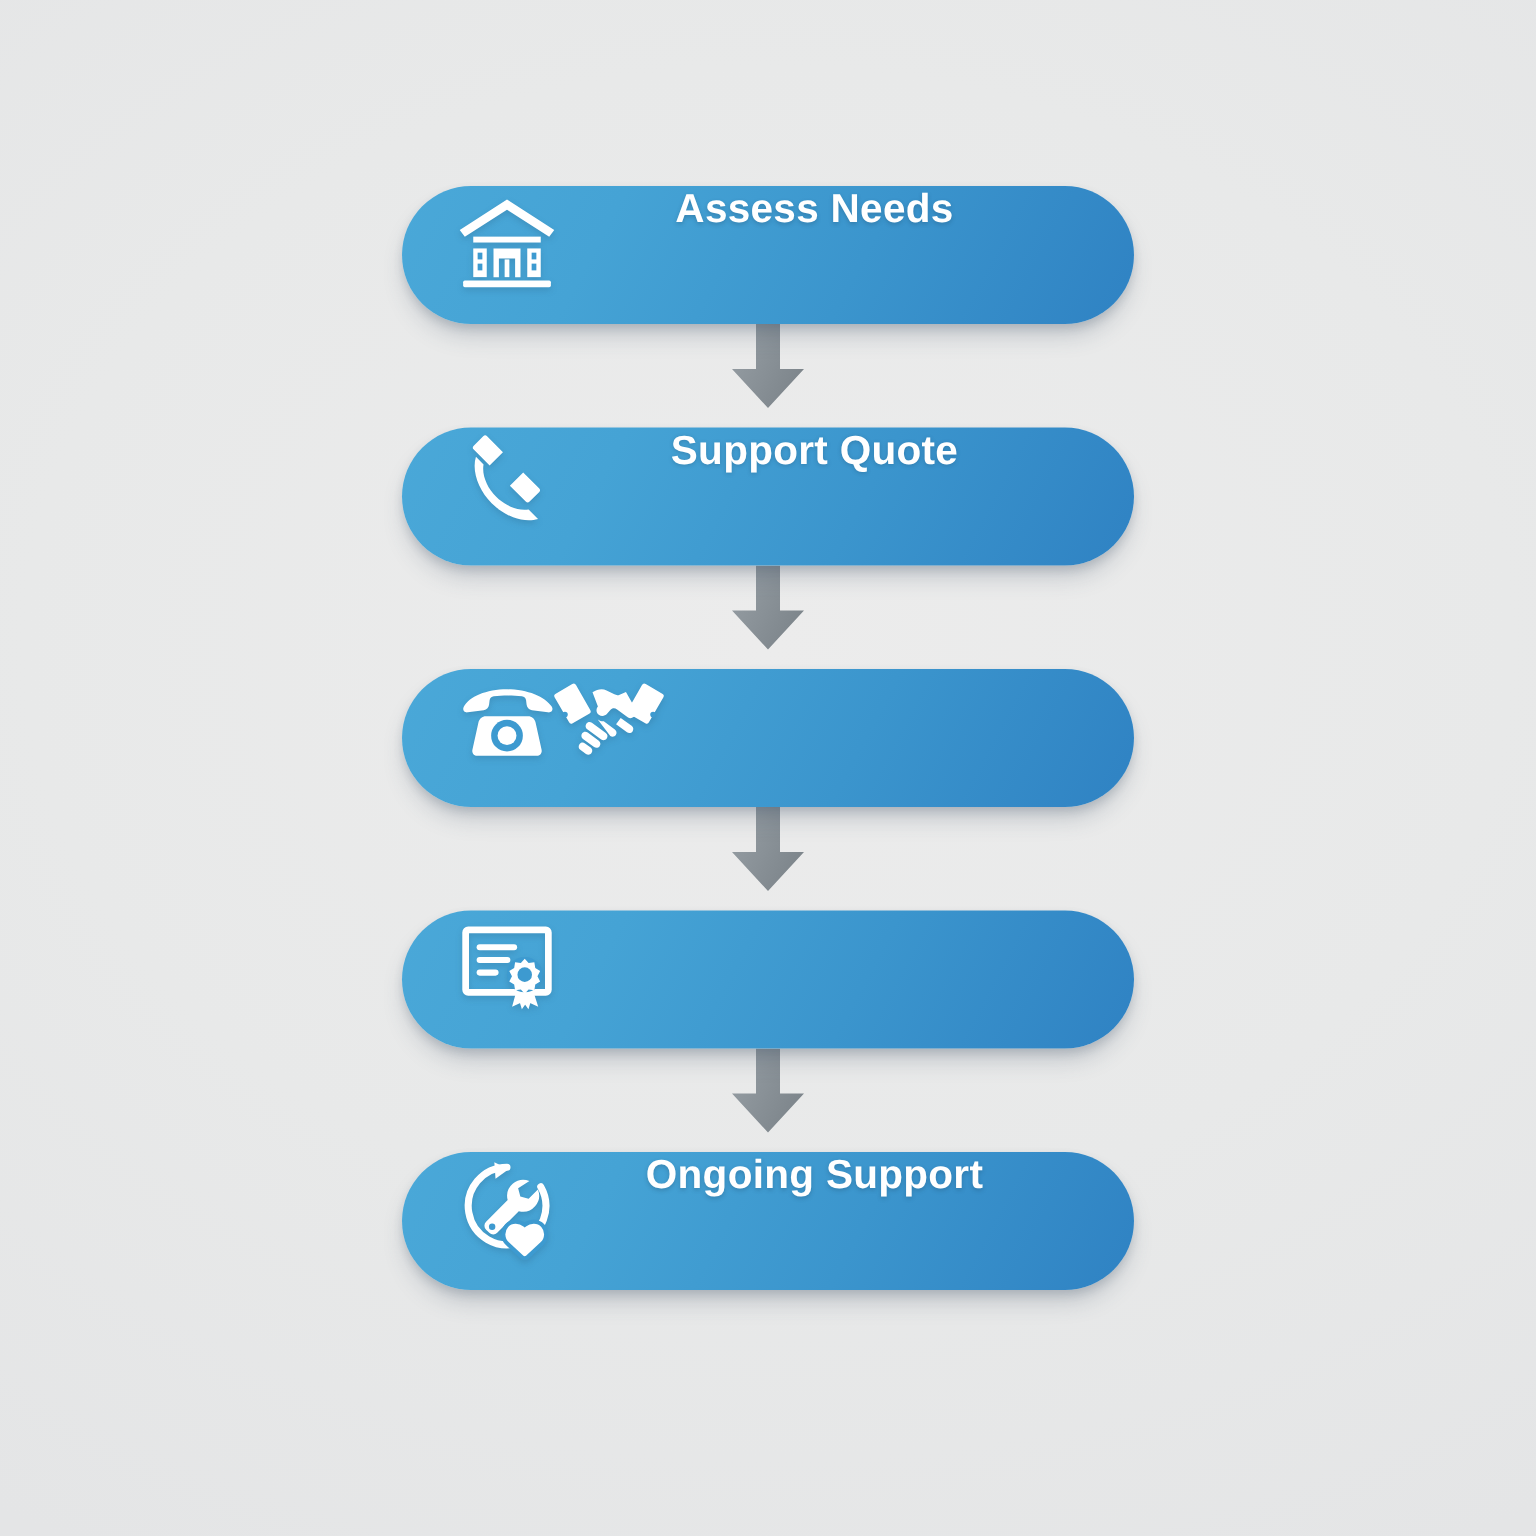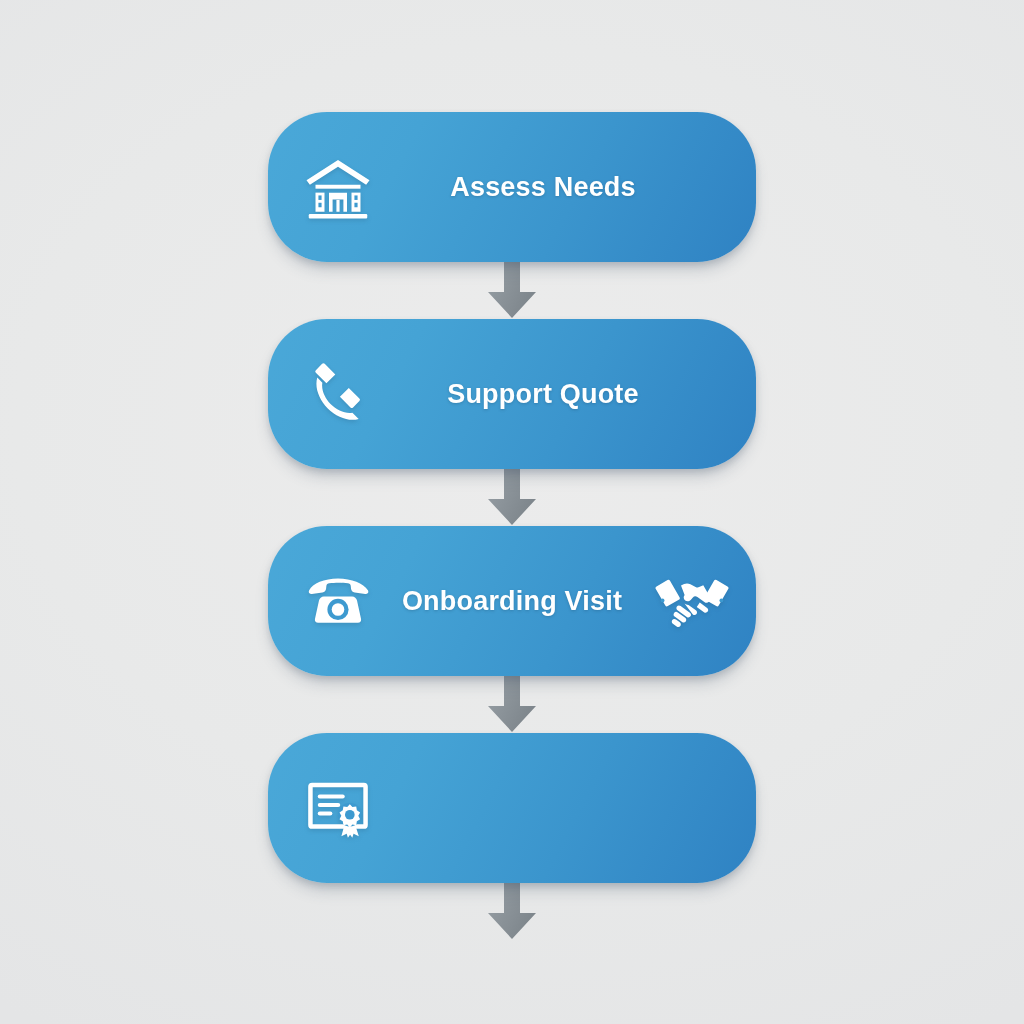--- a/index.html
+++ b/index.html
@@ -28,30 +28,31 @@
     top: 112px;
     width: 488px;
     display: flex;
     flex-direction: column;
     align-items: center;
   }
 
   .step-node {
     position: relative;
     width: 488px;
-    height: 150px;
+    height: 92px;
     border-radius: 59px;
     background: linear-gradient(118deg, #4aa8d8 0%, #45a3d5 28%, #3b95cd 62%, #2f82c3 100%);
     box-shadow:
       0 10px 16px -4px rgba(60, 80, 100, 0.28),
       0 3px 6px rgba(60, 80, 100, 0.16);
     display: flex;
-    align-items: center;
+    align-items: flex-start;
     box-sizing: border-box;
     padding: 0 34px;
+    margin-top: 12px;
   }
 
   .node-icon {
     flex: 0 0 auto;
     width: 72px;
     height: 72px;
     display: flex;
     align-items: center;
     justify-content: center;
     filter: drop-shadow(0 2px 2px rgba(30, 70, 100, 0.20));
@@ -155,21 +156,20 @@
 
     <div class="step-node">
       <span class="node-icon">
         <svg viewBox="0 0 64 64" fill="none">
           <path d="M32 12 c-12.2 0 -22.6 4.4 -25.6 10.4 c-1 2 0.2 3.6 2.4 3.3 l9.4 -1.3 c1.9 -0.3 3 -1.6 3.2 -3.3 l0.3 -2.6 c0.15 -1.3 1.1 -2.1 2.5 -2.3 c4.9 -0.7 11.7 -0.7 16.6 0 c1.4 0.2 2.35 1 2.5 2.3 l0.3 2.6 c0.2 1.7 1.3 3 3.2 3.3 l9.4 1.3 c2.2 0.3 3.4 -1.3 2.4 -3.3 C54.6 16.4 44.2 12 32 12 Z" fill="#ffffff"></path>
           <path d="M19.5 28 h25 c2.2 0 3.9 1.5 4.4 3.6 l3.6 16.3 c0.4 1.9 -0.9 3.5 -2.8 3.5 H14.3 c-1.9 0 -3.2 -1.6 -2.8 -3.5 l3.6 -16.3 c0.5 -2.1 2.2 -3.6 4.4 -3.6 Z" fill="#ffffff"></path>
           <circle cx="32" cy="39.5" r="9.4" fill="#3d9ad0"></circle>
           <circle cx="32" cy="39.5" r="5.6" fill="#ffffff"></circle>
         </svg>
       </span>
-      <span class="node-label">Onboarding Visit</span>
       <span class="node-icon-right">
         <svg viewBox="0 0 76 56" fill="none">
           <path d="M2.5 13.5 L13.5 7 a1.8 1.8 0 0 1 2.5 0.7 l9.5 16.6 a1.8 1.8 0 0 1 -0.7 2.5 l-11 6.3 a1.8 1.8 0 0 1 -2.5 -0.7 L1.8 16 a1.8 1.8 0 0 1 0.7 -2.5 Z" fill="#ffffff"></path>
           <circle cx="8.6" cy="27.4" r="1.9" fill="#3d9ad0"></circle>
           <path d="M73.5 13.5 L62.5 7 a1.8 1.8 0 0 0 -2.5 0.7 l-9.5 16.6 a1.8 1.8 0 0 0 0.7 2.5 l11 6.3 a1.8 1.8 0 0 0 2.5 -0.7 l9.5 -16.4 a1.8 1.8 0 0 0 -0.7 -2.5 Z" fill="#ffffff"></path>
           <circle cx="67.4" cy="27.4" r="1.9" fill="#3d9ad0"></circle>
           <path d="M27 12.5 c3.5 -2.2 6.6 -2.6 9.4 -1.2 l5.2 2.6 c1.3 0.65 2.3 0.7 3.5 0.2 l4.2 -1.8 l8.4 14.8 l-4 2.3 c-1 0.6 -2.1 0.6 -3 -0.1 l-7.3 -5.3 c-1.6 -1.2 -3.3 -1 -4.5 0.4 l-2.2 2.5 c-1.4 1.6 -3.8 1.9 -5.5 0.6 c-1.8 -1.4 -2 -3.8 -0.6 -5.5 Z" fill="#ffffff"></path>
           <path d="M30.5 30.6 c1.2 0.95 2.6 1.35 4 1.3 l7.4 5.4 c1.2 0.9 1.5 2.5 0.65 3.7 c-0.85 1.2 -2.5 1.45 -3.7 0.6 Z" fill="#ffffff"></path>
           <path d="M26.6 32.9 l9.3 6.75 c1.2 0.9 1.45 2.5 0.6 3.7 c-0.85 1.2 -2.5 1.45 -3.7 0.6 l-9.3 -6.8 c-1.2 -0.85 -1.45 -2.5 -0.6 -3.7 c0.85 -1.2 2.5 -1.4 3.7 -0.55 Z" fill="#ffffff"></path>
           <path d="M23.8 39.4 l7.4 5.35 c1.15 0.85 1.4 2.5 0.55 3.7 c-0.85 1.2 -2.5 1.4 -3.7 0.55 l-7.4 -5.4 c-1.2 -0.85 -1.4 -2.5 -0.55 -3.7 c0.85 -1.2 2.5 -1.4 3.7 -0.5 Z" fill="#ffffff"></path>
@@ -201,15 +201,28 @@
       </span>
 
     </div>
 
     <div class="connector">
       <svg width="52" height="57" viewBox="0 0 52 57">
         <path d="M18 0 H34 V30 H50 L26 56 L2 30 H18 Z" fill="url(#arrGrad1)"></path>
       </svg>
     </div>
 
+    <div class="step-node">
+      <span class="node-icon">
+        <svg viewBox="0 0 64 64" fill="none">
+          <path d="M32 9 a23 23 0 1 0 20 11.6" stroke="#ffffff" stroke-width="4.2" fill="none" stroke-linecap="round"></path>
+          <path d="M24.5 6 L33 10.2 L25.2 15.8 Z" fill="#ffffff"></path>
+          <path d="M45.3 17.2 a9.6 9.6 0 0 0 -12.9 11.3 L19.6 41.3 a3.3 3.3 0 0 0 0 4.7 l1.9 1.9 a3.3 3.3 0 0 0 4.7 0 l12.8 -12.8 a9.6 9.6 0 0 0 11.3 -12.9 l-5.5 5.5 l-4.9 -1.3 l-1.3 -4.9 Z" fill="#ffffff"></path>
+          <circle cx="23.2" cy="44.3" r="1.9" fill="#3d9ad0"></circle>
+          <path d="M42.5 63 c-0.6 0 -1.2 -0.2 -1.6 -0.6 l-8.6 -8 c-3.1 -2.9 -3.3 -7.7 -0.5 -10.8 c2.8 -3 7.5 -3 10.7 -0.4 c3.2 -2.6 7.9 -2.6 10.7 0.4 c2.8 3.1 2.6 7.9 -0.5 10.8 l-8.6 8 c-0.4 0.4 -1 0.6 -1.6 0.6 Z" fill="#ffffff" stroke="#3d9ad0" stroke-width="2.4"></path>
+        </svg>
+      </span>
+      <span class="node-label">Ongoing Support</span>
+
+    </div>
 
   </div>
 </div>
 
 </body></html>

